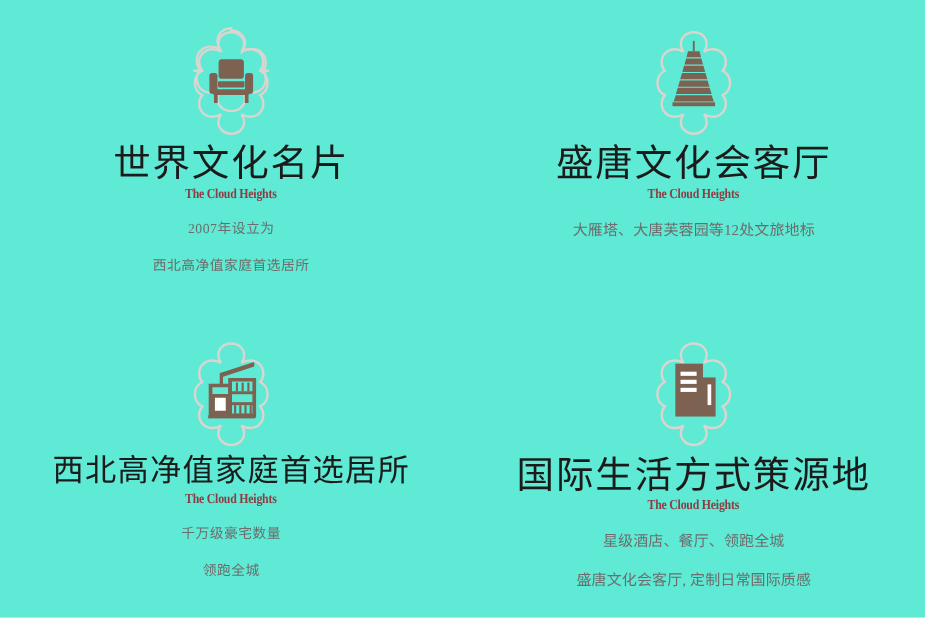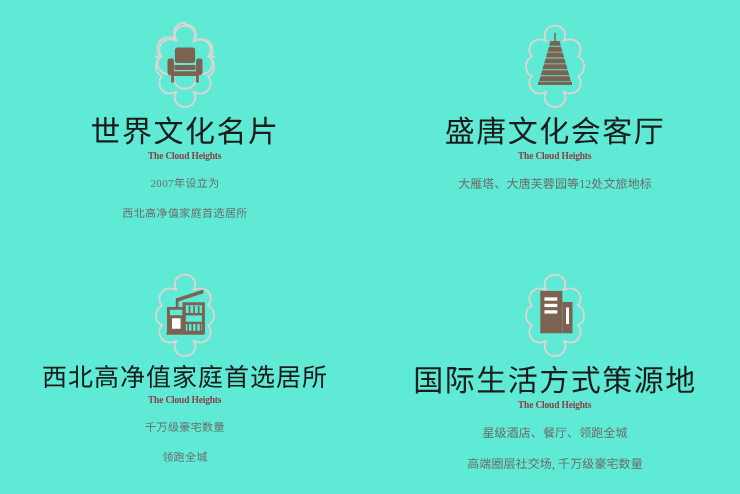--- a/index.html
+++ b/index.html
@@ -265,17 +265,17 @@
       <rect fill="#ffffff" x="38.5" y="47" width="14" height="3.6"></rect>
 
       <rect class="glyph-fill" x="58" y="38" width="11" height="34"></rect>
 
       <rect fill="#ffffff" x="62" y="44" width="3.2" height="18"></rect>
     </svg>
     <div class="card-title">国际生活方式策源地</div>
     <div class="card-brand">The Cloud Heights</div>
     <div class="card-body dense">
       <span class="line">星级酒店、餐厅、领跑全城</span>
-      <span class="line">高端圈层社交场, 千万级豪宅数量</span>
+      <span class="line">盛唐文化会客厅, 定制日常国际质感</span>
     </div>
   </div>
 
 </div>
 
 </body></html>

